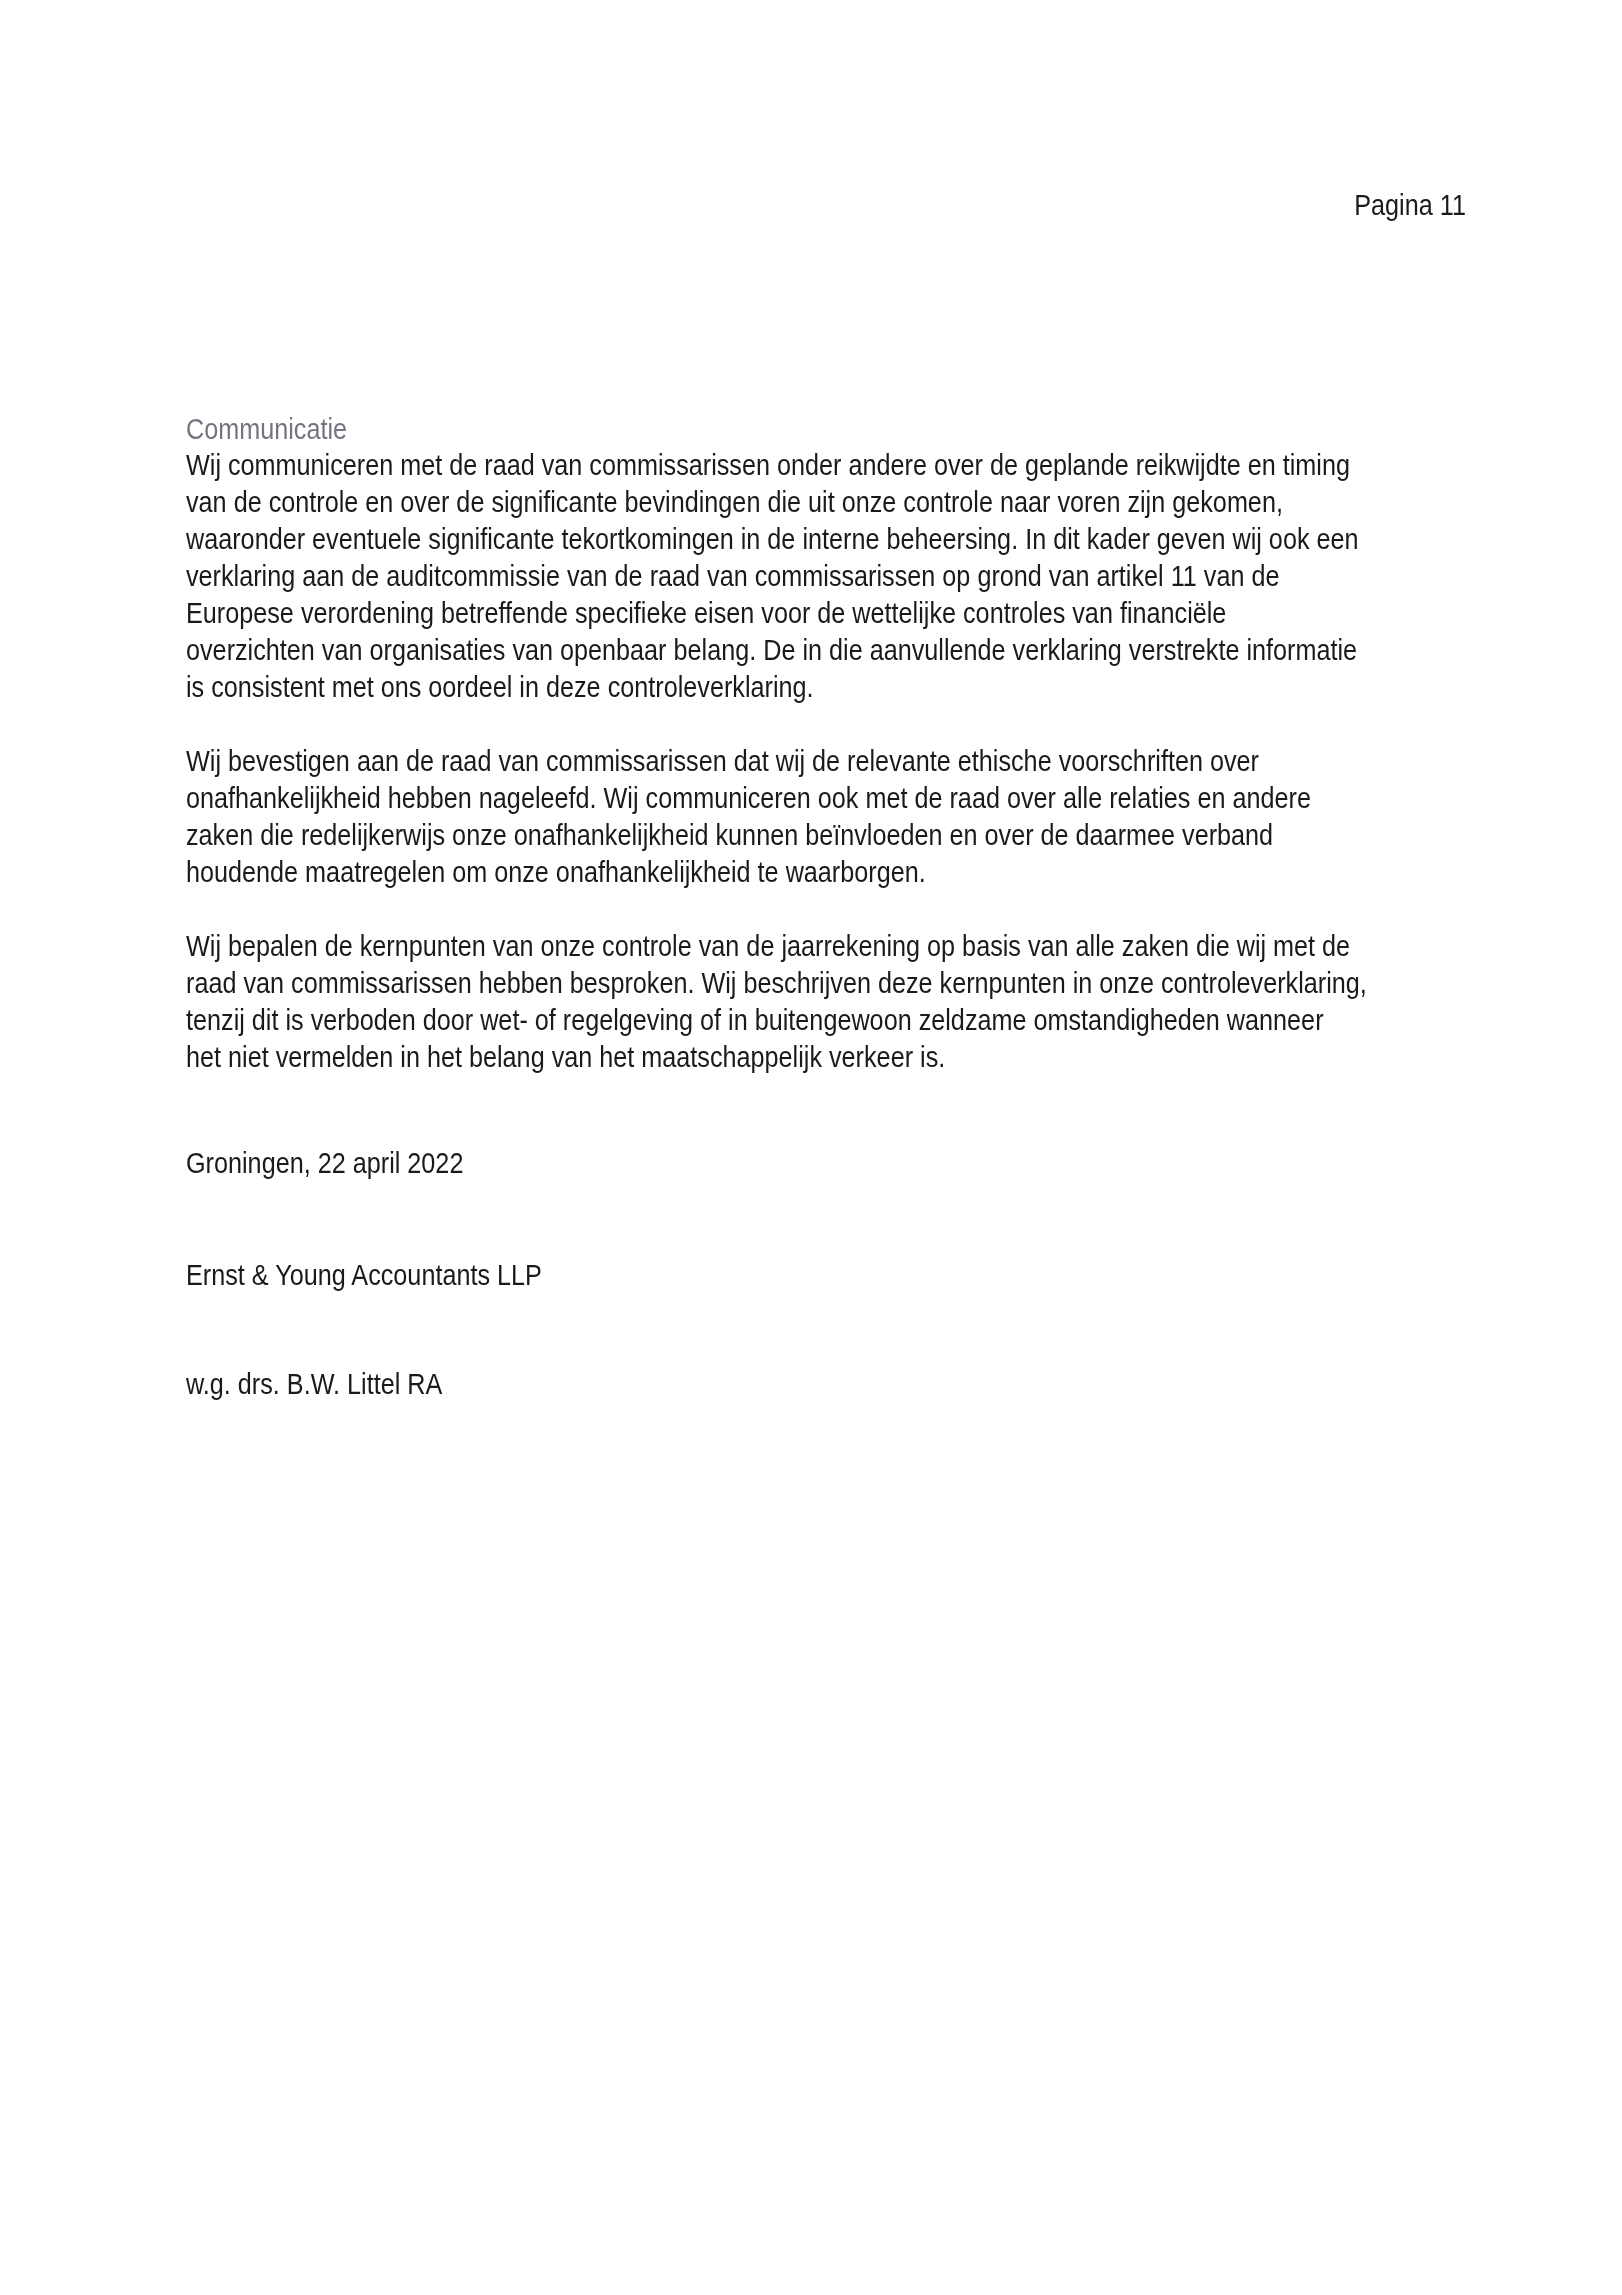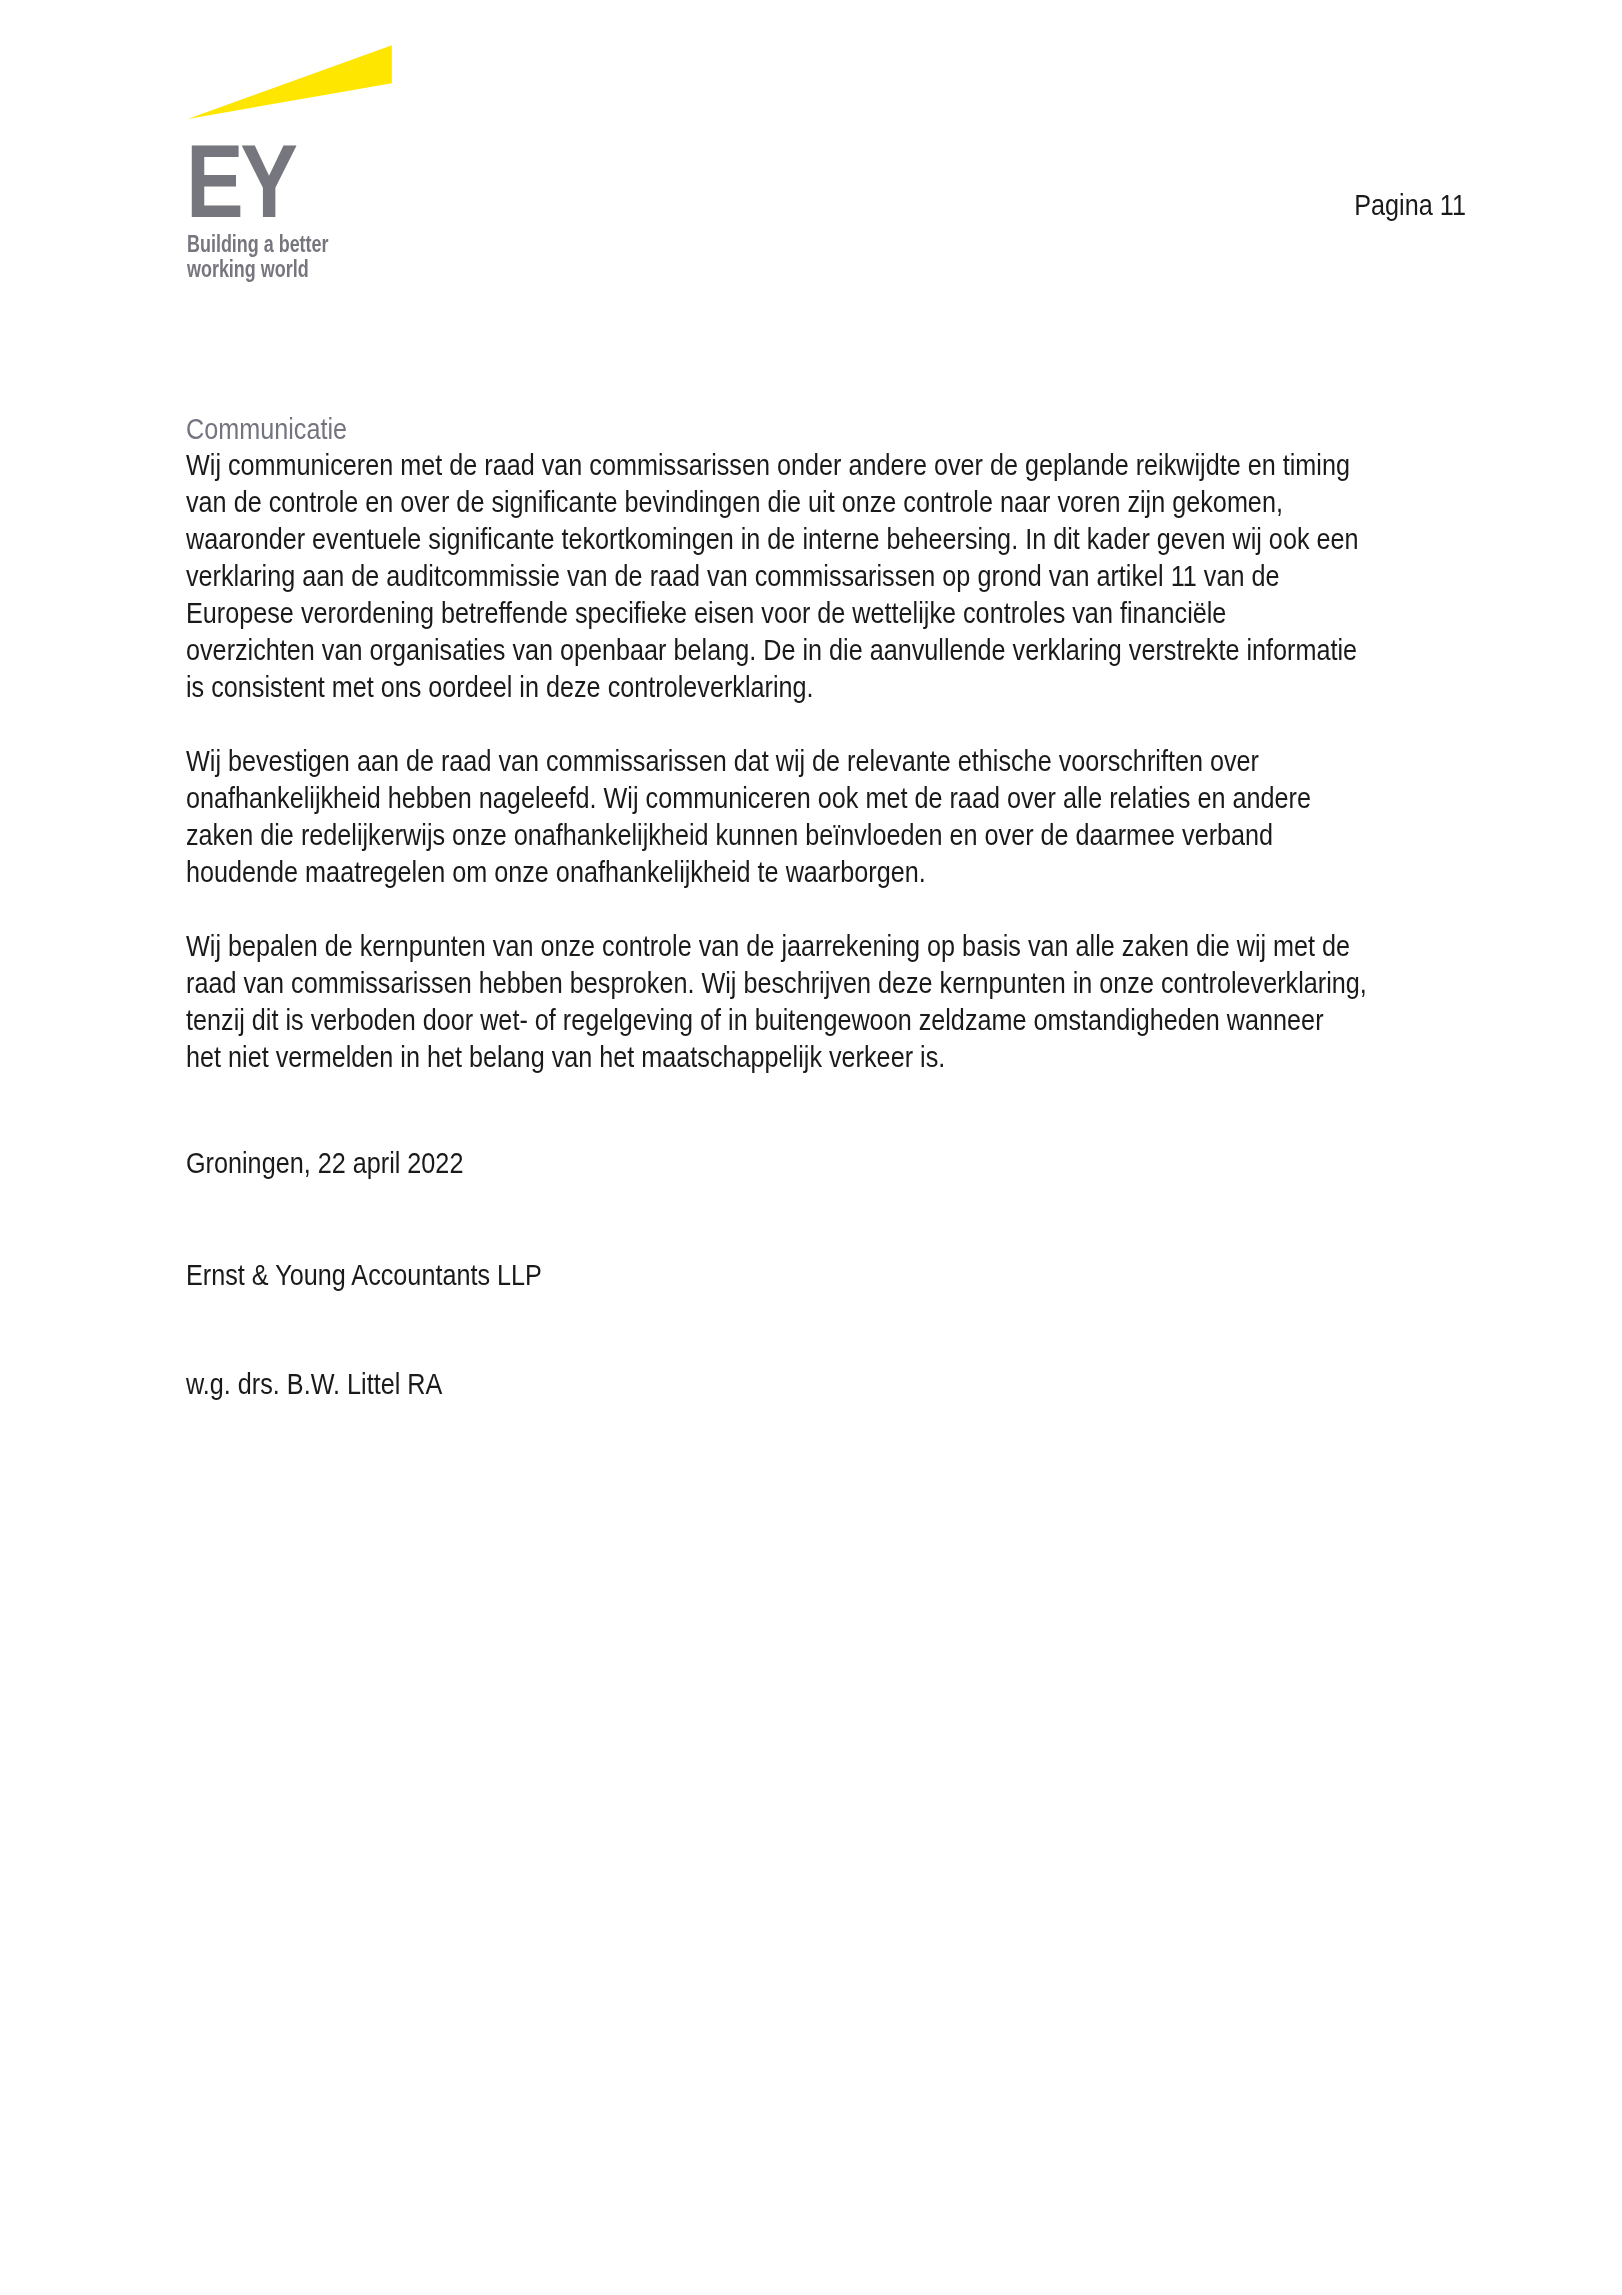--- a/index.html
+++ b/index.html
@@ -43,28 +43,20 @@
   .sigline{position:absolute;left:0;font-size:30px;line-height:37px;white-space:pre;}
   .sigline.date{top:1144px;}
   .sigline.firm{top:1256px;}
   .sigline.sig{top:1365px;}
 </style>
 </head>
 <body>
 
 <div class="page">
 
-  <div class="logo">
-    <svg class="beam" viewBox="0 0 318 118" xmlns="http://www.w3.org/2000/svg" aria-hidden="true">
-      <polygon points="2,115 315,2 315,60" fill="#FFE600"></polygon>
-    </svg>
-    <div class="ey-letters" style="color: rgb(118, 118, 126);">EY</div>
-    <div class="tagline" style="color: rgb(118, 118, 126);">Building a better
-working world</div>
-  </div>
 
   <div class="pagenum">Pagina 11</div>
 
   <div class="textcol">
     <h2 class="heading" style="color: rgb(116, 116, 128);">Communicatie</h2>
 
     <div class="paras">
       <p class="para" style="color: rgb(26, 26, 26);">Wij communiceren met de raad van commissarissen onder andere over de geplande reikwijdte en timing
 van de controle en over de significante bevindingen die uit onze controle naar voren zijn gekomen,
 waaronder eventuele significante tekortkomingen in de interne beheersing. In dit kader geven wij ook een

